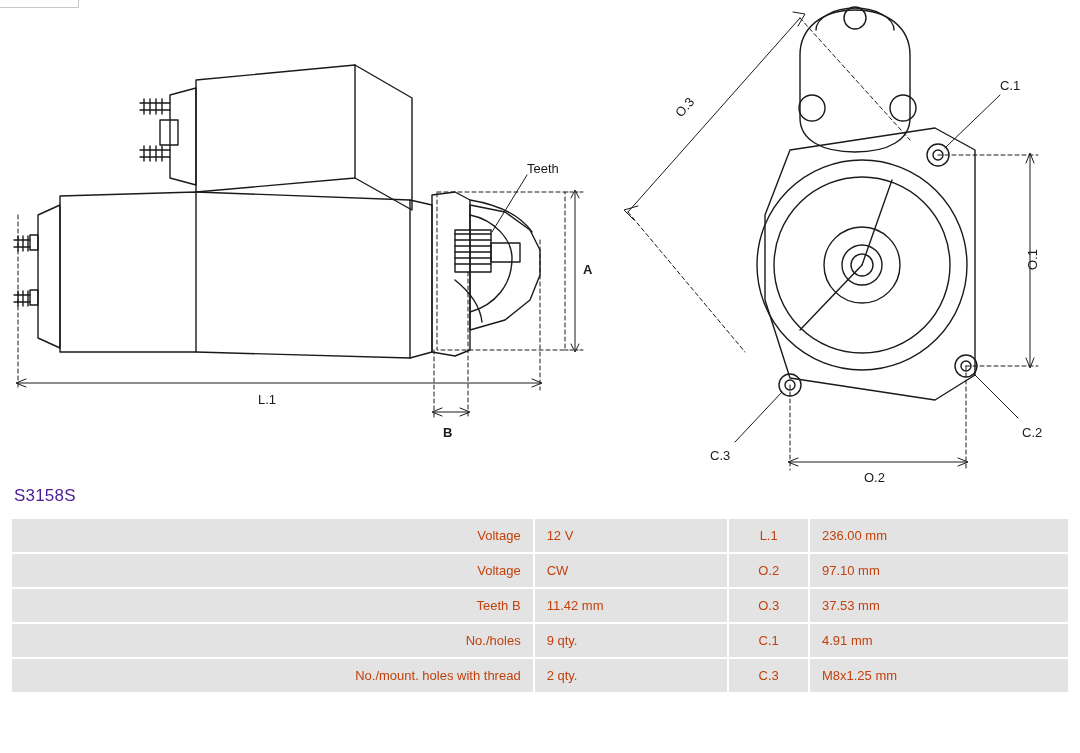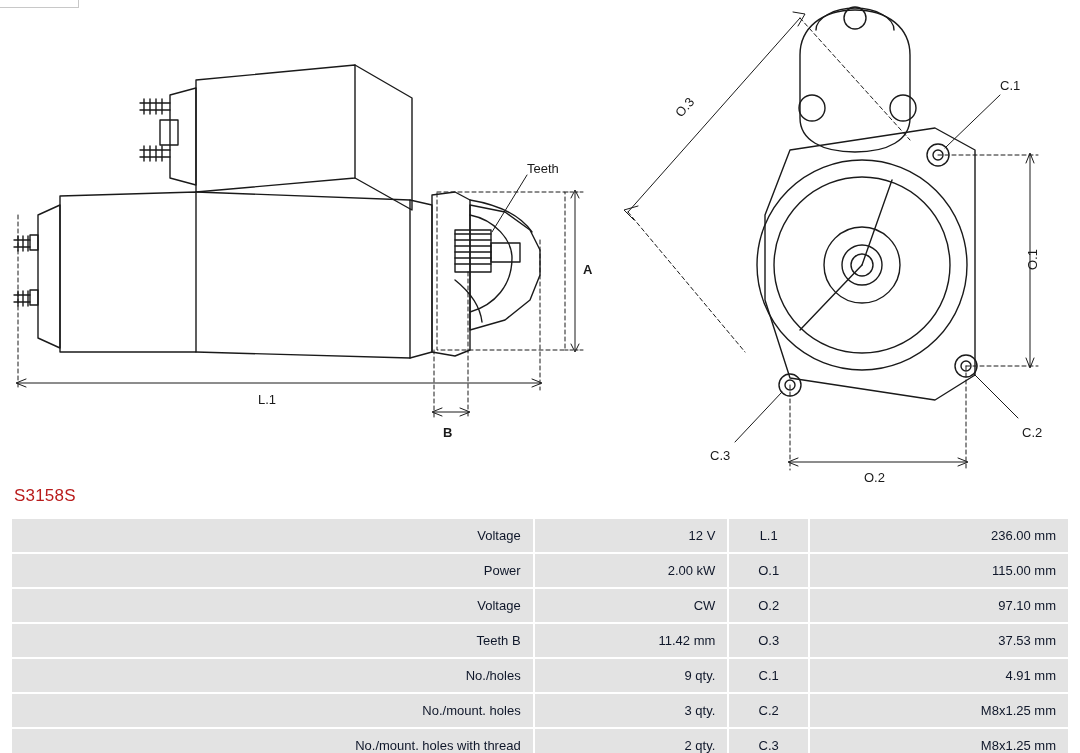--- a/index.html
+++ b/index.html
@@ -36,54 +36,53 @@
     left: 0;
     top: 0;
     width: 1080px;
     height: 490px;
   }
   .part-number {
     position: absolute;
     left: 14px;
     top: 486px;
     font-size: 17px;
-    color: #b91c1c;
+    color: #4c1d95;
     font-family: "Liberation Sans", sans-serif;
     letter-spacing: 0.2px;
   }
   table.specs {
     position: absolute;
     left: 10px;
     top: 517px;
     width: 1060px;
     border-collapse: collapse;
     font-size: 13px;
   }
   table.specs td {
     background: #e3e3e3;
     border: 2px solid #ffffff;
     padding: 8px 12px;
     height: 17px;
-    color: #0f172a;
+    color: #c2410c;
     white-space: nowrap;
   }
   td.label {
     text-align: right;
     width: 530px;
   }
   td.value {
-    text-align: right;
     width: 180px;
   }
   td.code {
     text-align: center;
     width: 58px;
   }
   td.dim {
-    text-align: right;
+    text-align: left;
     width: 250px;
   }
 </style>
 </head>
 <body>
 
 <div class="page">
 
   <div class="top-tab"></div>
 
@@ -238,50 +237,38 @@
 
   <table class="specs">
     <tbody>
       <tr>
         <td class="label">Voltage</td>
         <td class="value">12 V</td>
         <td class="code">L.1</td>
         <td class="dim">236.00 mm</td>
       </tr>
       <tr>
-        <td class="label">Power</td>
-        <td class="value">2.00 kW</td>
-        <td class="code">O.1</td>
-        <td class="dim">115.00 mm</td>
-      </tr>
-      <tr>
         <td class="label">Voltage</td>
         <td class="value">CW</td>
         <td class="code">O.2</td>
         <td class="dim">97.10 mm</td>
       </tr>
       <tr>
         <td class="label">Teeth B</td>
         <td class="value">11.42 mm</td>
         <td class="code">O.3</td>
         <td class="dim">37.53 mm</td>
       </tr>
       <tr>
         <td class="label">No./holes</td>
         <td class="value">9 qty.</td>
         <td class="code">C.1</td>
         <td class="dim">4.91 mm</td>
       </tr>
       <tr>
-        <td class="label">No./mount. holes</td>
-        <td class="value">3 qty.</td>
-        <td class="code">C.2</td>
-        <td class="dim">M8x1.25 mm</td>
-      </tr>
-      <tr>
         <td class="label">No./mount. holes with thread</td>
         <td class="value">2 qty.</td>
         <td class="code">C.3</td>
         <td class="dim">M8x1.25 mm</td>
       </tr>
     </tbody>
   </table>
 
 </div>
 

